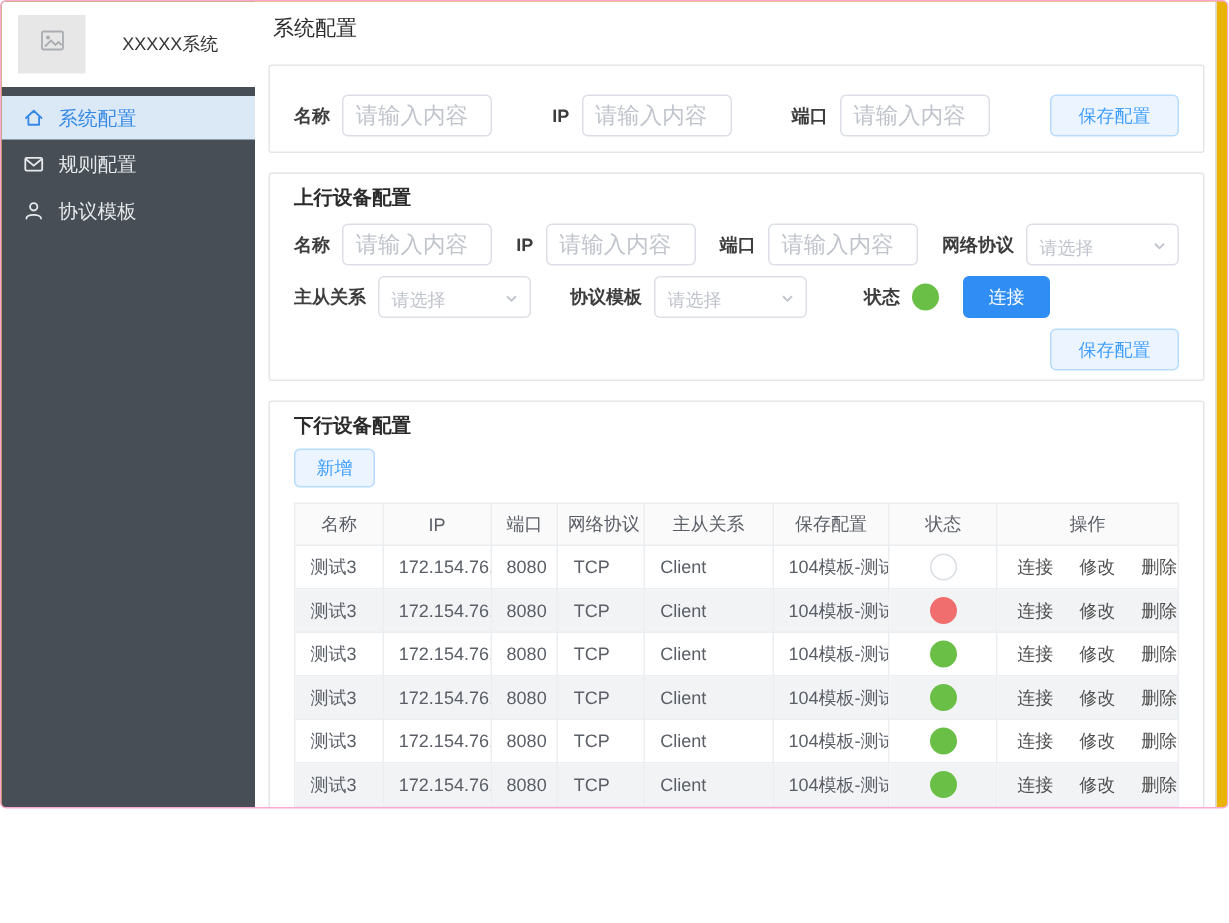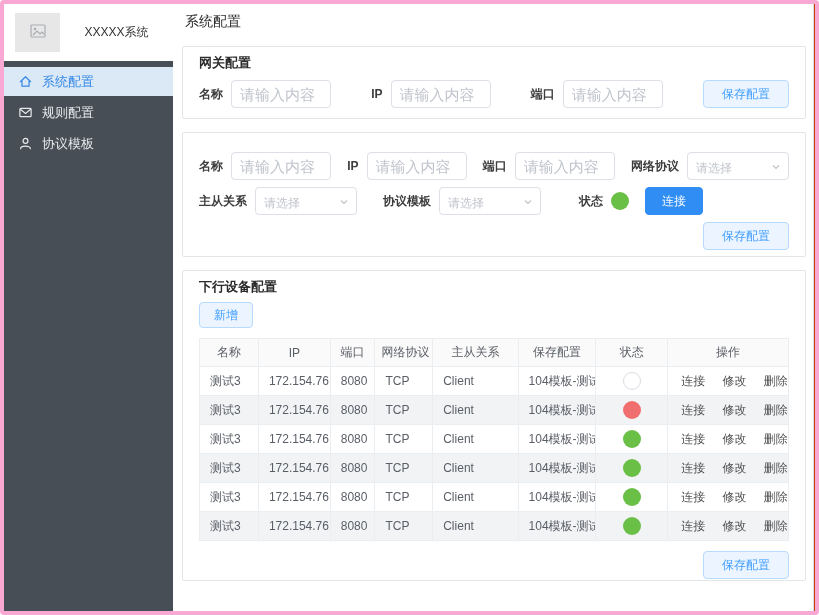--- a/index.html
+++ b/index.html
@@ -1,20 +1,20 @@
 <!DOCTYPE html>
 <html><head>
 <meta charset="utf-8">
 <style>
   * { box-sizing: border-box; margin: 0; padding: 0; }
   html,body { width: 819px; height: 615px; }
   body { font-family: "Liberation Sans", sans-serif; background: #fff; }
 
-  .window { position: relative; width: 819px; height: 615px; border: 4px solid #f9a8d4;
-            border-radius: 4px; overflow: hidden; background: #c2410c; }
+  .window { position: relative; width: 819px; height: 539px; border: 1px solid #f9a8d4;
+            border-radius: 4px; overflow: hidden; background: #eab308; }
 
   
   .sidebar { position: absolute; left: 0; top: 0; width: 169px; height: 608px; background: #474e55; }
   .logo-area { height: 57px; background: #fff; display: flex; align-items: center; }
   .logo-box { width: 45px; height: 39px; background: #e7e7e7; margin-left: 11px;
               display: flex; align-items: center; justify-content: center; }
   .logo-text { flex: 1; text-align: center; font-size: 12px; color: #333; }
   .nav { margin-top: 6px; }
   .nav-item { height: 29px; display: flex; align-items: center; padding-left: 14px;
               color: #e6e9ec; font-size: 13px; cursor: pointer; margin-bottom: 2px; }
@@ -114,39 +114,39 @@
         </span>
         <span>协议模板</span>
       </div>
     </nav>
   </aside>
 
   <main class="main">
     <div class="page-title">系统配置</div>
 
     <section class="section">
-      <div class="section-title">网关配置</div>
       <div class="form-row between">
         <div class="fgroup">
           <span class="flabel">名称</span>
           <input class="finput" placeholder="请输入内容" style="">
         </div>
         <div class="fgroup">
           <span class="flabel">IP</span>
           <input class="finput" placeholder="请输入内容" style="">
         </div>
         <div class="fgroup">
           <span class="flabel">端口</span>
           <input class="finput" placeholder="请输入内容" style="">
         </div>
         <button class="btn btn-light">保存配置</button>
       </div>
     </section>
 
     <section class="section upstream">
+      <div class="section-title">上行设备配置</div>
       <div class="form-row between">
         <div class="fgroup">
           <span class="flabel">名称</span>
           <input class="finput" placeholder="请输入内容" style="">
         </div>
         <div class="fgroup">
           <span class="flabel">IP</span>
           <input class="finput" placeholder="请输入内容" style="">
         </div>
         <div class="fgroup">

